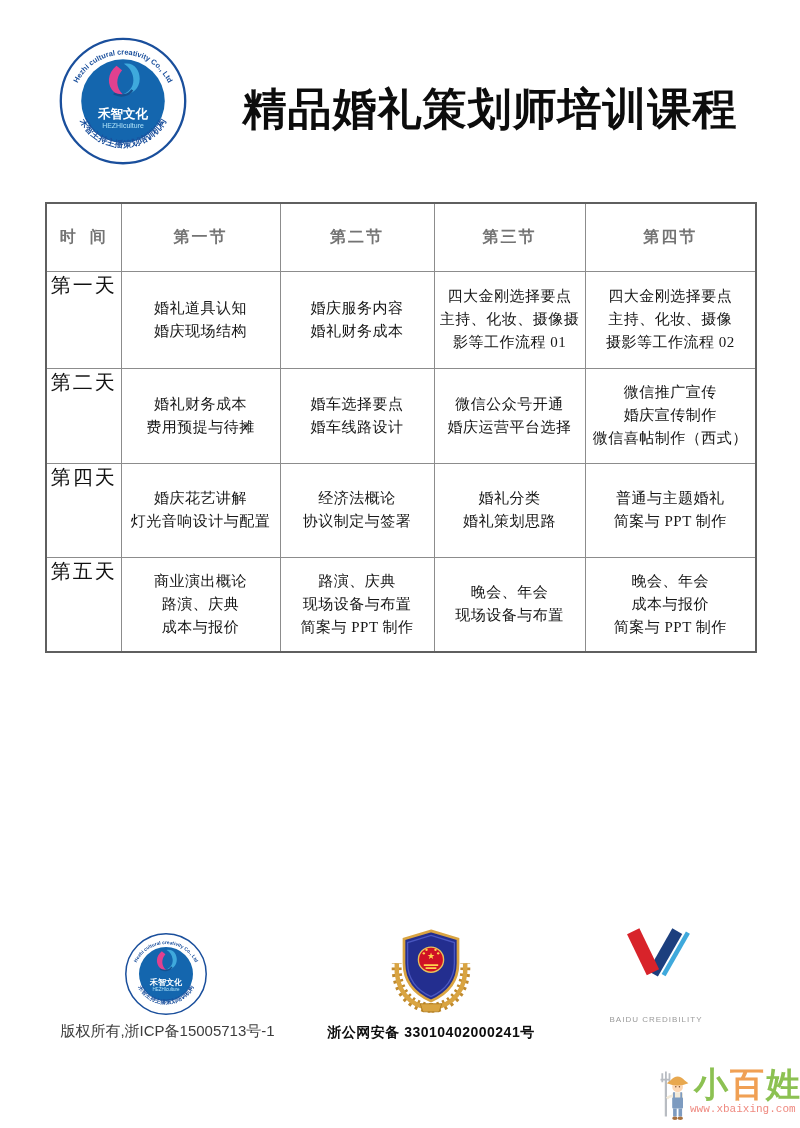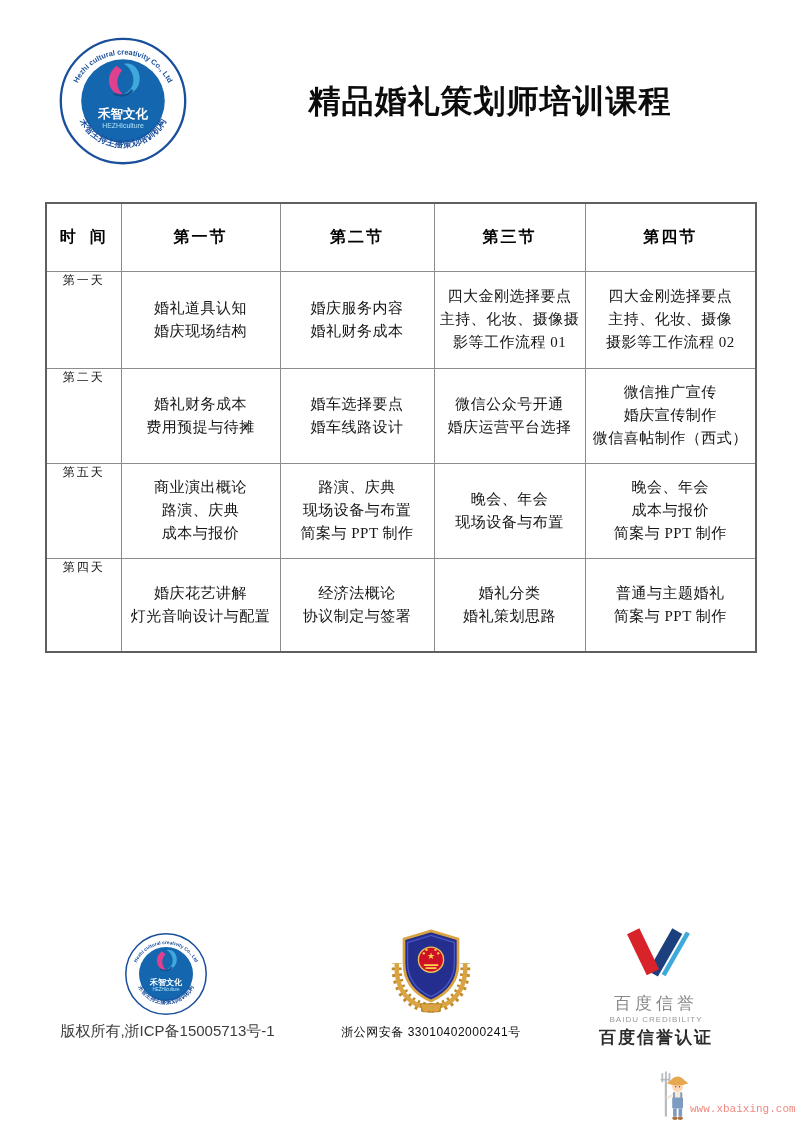--- a/index.html
+++ b/index.html
@@ -6,53 +6,53 @@
   #page{
     position:relative;width:800px;height:1128px;margin:0 auto;
     background:#ffffff;overflow:hidden;
     font-family:"Liberation Sans","DejaVu Sans",sans-serif;color:#1a1a1a;
   }
   
   .logo-main{position:absolute;left:58px;top:36px;width:130px;height:130px;}
   .page-title{
     position:absolute;left:220px;top:80px;width:540px;
     font-family:"Liberation Serif","DejaVu Serif",serif;
-    font-size:32px;font-weight:bold;letter-spacing:1px;color:#0c0c0c;
+    font-size:44px;font-weight:bold;letter-spacing:1px;color:#0c0c0c;
     white-space:nowrap;text-align:center;
   }
   
   .schedule-wrap{position:absolute;left:45px;top:202px;width:710px;}
   table.schedule{
     border-collapse:collapse;table-layout:fixed;width:710px;
     border:2px solid #5f5f5f;
     font-family:"Liberation Serif","DejaVu Serif",serif;
   }
   table.schedule th,table.schedule td{
     border:1px solid #8c8c8c;text-align:center;padding:0;overflow:hidden;
   }
   table.schedule th{
-    font-size:16px;font-weight:bold;letter-spacing:2px;white-space:pre;color:#000000;margin-top:32px;
+    font-size:16px;font-weight:bold;letter-spacing:2px;white-space:pre;color:#737373;margin-top:32px;
   }
   td.day{
-    vertical-align:top;padding-top:24px;font-size:12px;letter-spacing:2px;color:#111;
+    vertical-align:top;padding-top:24px;font-size:20px;letter-spacing:2px;color:#111;
   }
   td.course{
     vertical-align:middle;font-size:15px;line-height:23px;letter-spacing:0.5px;
     white-space:pre-line;color:#161616;
   }
   
   .logo-footer{position:absolute;left:124px;top:932px;width:84px;height:84px;}
   .copyright{
     position:absolute;left:55px;top:1022px;width:225px;text-align:center;
     font-size:15px;color:#3c3c3c;
   }
   .police-badge{position:absolute;left:386px;top:926px;width:90px;height:88px;}
   .police-text{
     position:absolute;left:320px;top:1024px;width:222px;text-align:center;
-    font-size:12px;font-weight:normal;color:#0d0d0d;letter-spacing:0.5px;
+    font-size:14px;font-weight:bold;color:#0d0d0d;letter-spacing:0.5px;
   }
   .baidu-logo{position:absolute;left:618px;top:926px;width:76px;height:62px;}
   .baidu-cn{
     position:absolute;left:575px;top:992px;width:162px;text-align:center;
     font-size:17px;color:#8a8a8a;letter-spacing:4px;
   }
   .baidu-en{
     position:absolute;left:575px;top:1015px;width:162px;text-align:center;
     font-size:8px;color:#9a9a9a;letter-spacing:1px;
   }
@@ -180,64 +180,63 @@
         <td class="course">婚礼财务成本
 费用预提与待摊</td>
         <td class="course">婚车选择要点
 婚车线路设计</td>
         <td class="course">微信公众号开通
 婚庆运营平台选择</td>
         <td class="course">微信推广宣传
 婚庆宣传制作
 微信喜帖制作（西式）</td>
       </tr>
+      <tr style="height:94px">
+        <td class="day">第四天</td>
+        <td class="course">婚庆花艺讲解
+灯光音响设计与配置</td>
+        <td class="course">经济法概论
+协议制定与签署</td>
+        <td class="course">婚礼分类
+婚礼策划思路</td>
+        <td class="course">普通与主题婚礼
+简案与 PPT 制作</td>
+      </tr>
       <tr style="height:95px">
         <td class="day">第五天</td>
         <td class="course">商业演出概论
 路演、庆典
 成本与报价</td>
         <td class="course">路演、庆典
 现场设备与布置
 简案与 PPT 制作</td>
         <td class="course">晚会、年会
 现场设备与布置</td>
         <td class="course">晚会、年会
 成本与报价
 简案与 PPT 制作</td>
       </tr>
-      <tr style="height:94px">
-        <td class="day">第四天</td>
-        <td class="course">婚庆花艺讲解
-灯光音响设计与配置</td>
-        <td class="course">经济法概论
-协议制定与签署</td>
-        <td class="course">婚礼分类
-婚礼策划思路</td>
-        <td class="course">普通与主题婚礼
-简案与 PPT 制作</td>
-      </tr>
     </tbody>
       </table>
   </div>
 
   <svg class="logo-footer" viewBox="0 0 140 140">
     <use href="#hezhi-badge"></use>
   </svg>
   <div class="copyright">版权所有,浙ICP备15005713号-1</div>
 
   <svg class="police-badge" viewBox="0 0 100 95">
     <use href="#police-badge-sym"></use>
   </svg>
   <div class="police-text">浙公网安备 33010402000241号</div>
 
   <svg class="baidu-logo" viewBox="0 0 100 80">
     <use href="#baidu-v-sym"></use>
   </svg>
-  <div class="baidu-cn">百度信誉</div>
   <div class="baidu-en">BAIDU CREDIBILITY</div>
-  <div class="baidu-cert">百度信誉认证</div>
 
   <svg class="farmer" viewBox="0 0 40 62">
     <use href="#farmer-sym"></use>
   </svg>
+  <div class="wm-name"><span class="g">小</span><span class="o">百</span><span class="g">姓</span></div>
   <div class="wm-url">www.xbaixing.com</div>
 
 </div>
 
 </body></html>

